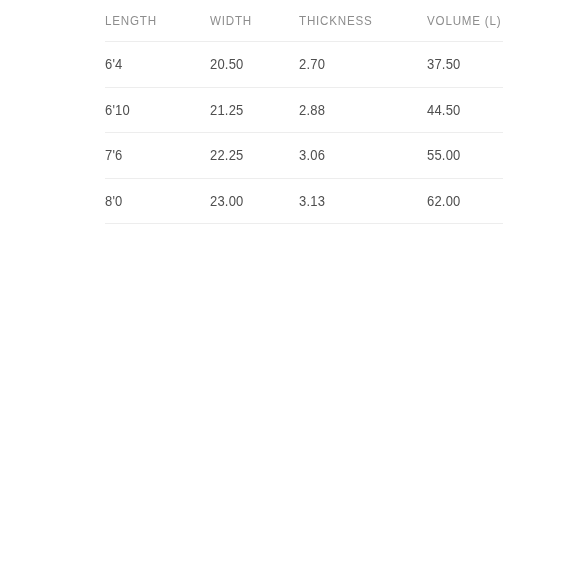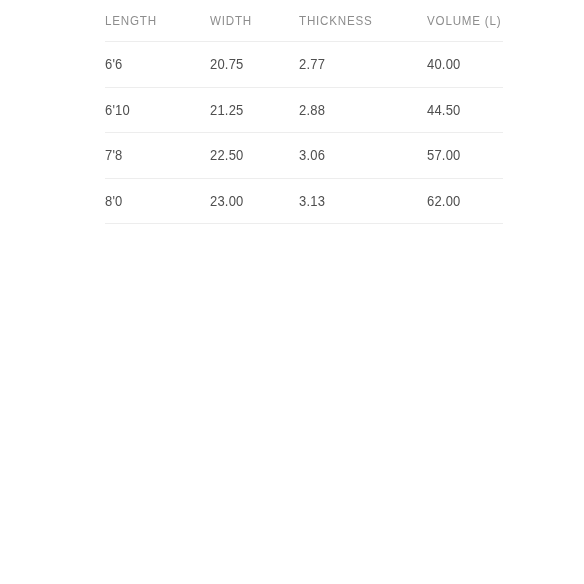--- a/index.html
+++ b/index.html
@@ -95,36 +95,36 @@
       <tr>
         <th><span class="cell-txt">LENGTH</span></th>
         <th><span class="cell-txt">WIDTH</span></th>
         <th><span class="cell-txt">THICKNESS</span></th>
         <th><span class="cell-txt">VOLUME (L)</span></th>
       </tr>
     </thead>
 
     <tbody>
       <tr>
-        <td><span class="cell-txt">6'6</span></td>
-        <td><span class="cell-txt">20.75</span></td>
-        <td><span class="cell-txt">2.77</span></td>
-        <td><span class="cell-txt">40.00</span></td>
+        <td><span class="cell-txt">6'4</span></td>
+        <td><span class="cell-txt">20.50</span></td>
+        <td><span class="cell-txt">2.70</span></td>
+        <td><span class="cell-txt">37.50</span></td>
       </tr>
       <tr>
         <td><span class="cell-txt">6'10</span></td>
         <td><span class="cell-txt">21.25</span></td>
         <td><span class="cell-txt">2.88</span></td>
         <td><span class="cell-txt">44.50</span></td>
       </tr>
       <tr>
-        <td><span class="cell-txt">7'8</span></td>
-        <td><span class="cell-txt">22.50</span></td>
+        <td><span class="cell-txt">7'6</span></td>
+        <td><span class="cell-txt">22.25</span></td>
         <td><span class="cell-txt">3.06</span></td>
-        <td><span class="cell-txt">57.00</span></td>
+        <td><span class="cell-txt">55.00</span></td>
       </tr>
       <tr>
         <td><span class="cell-txt">8'0</span></td>
         <td><span class="cell-txt">23.00</span></td>
         <td><span class="cell-txt">3.13</span></td>
         <td><span class="cell-txt">62.00</span></td>
       </tr>
     </tbody>
   </table>
 

